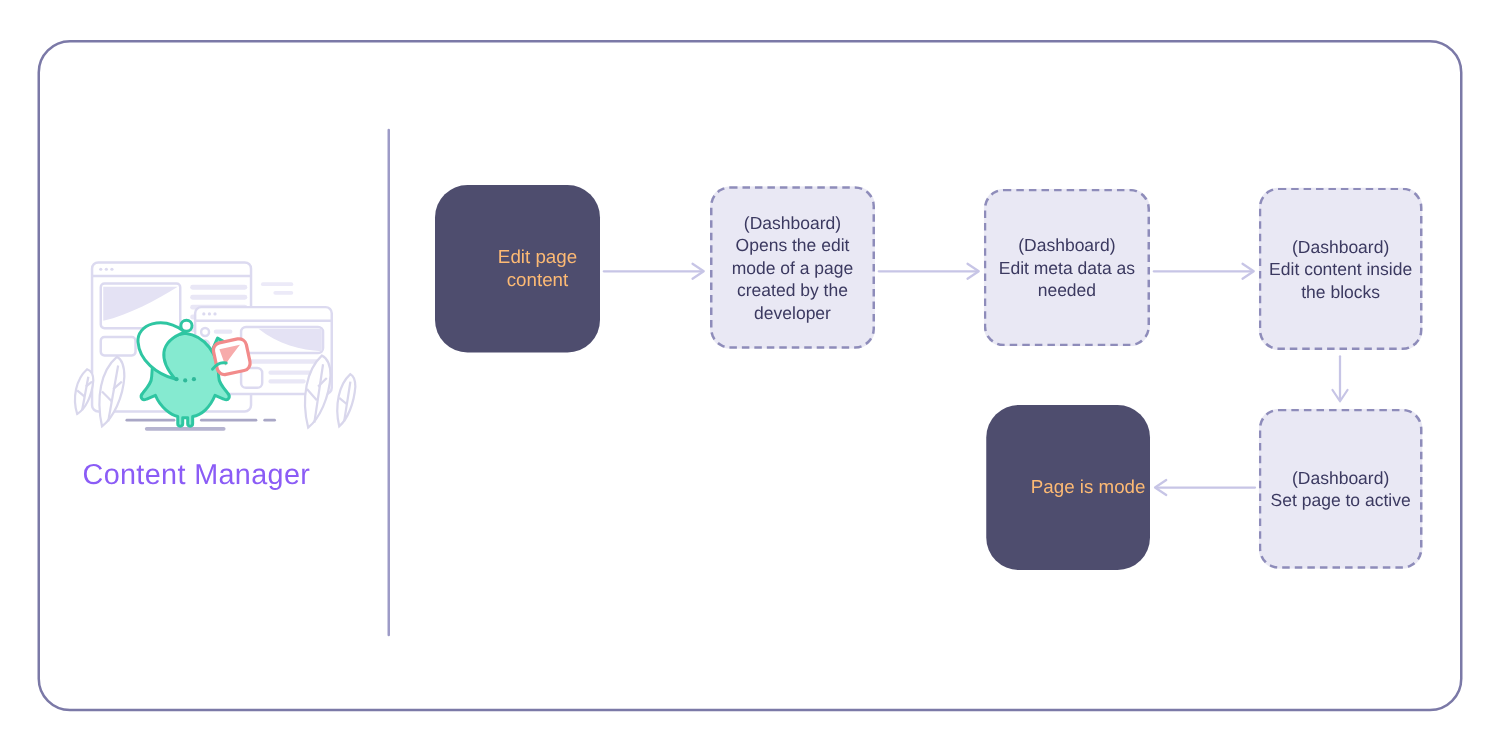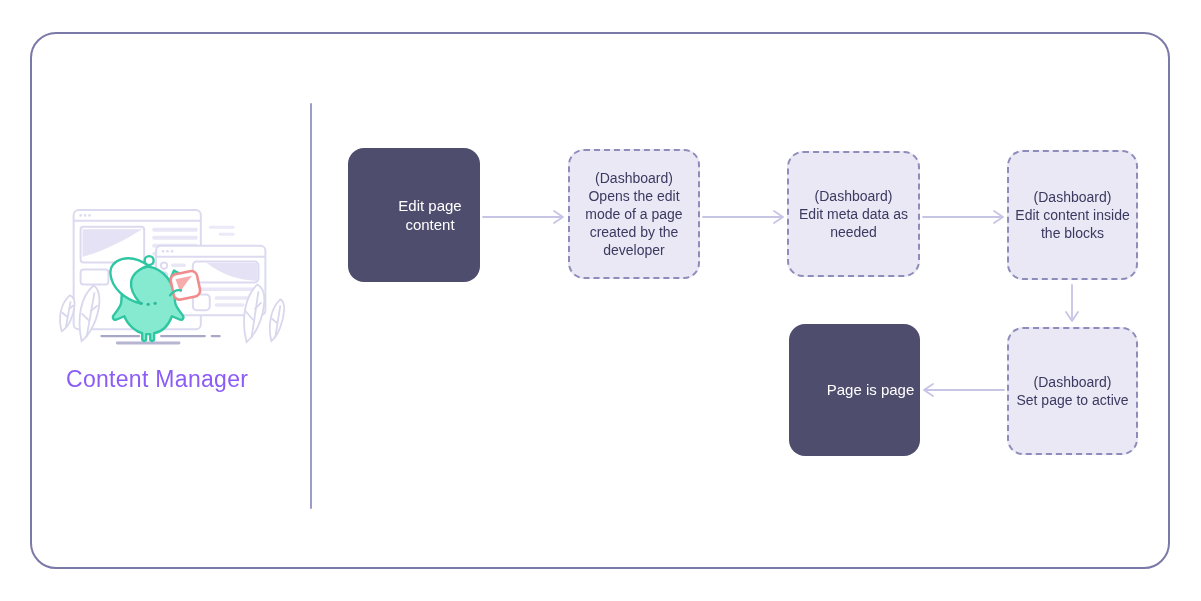--- a/index.html
+++ b/index.html
@@ -22,21 +22,21 @@
   .panel-title{
     position:absolute;left:66px;top:366px;width:240px;
     font-size:23px;font-weight:500;color:#8b5cf6;letter-spacing:0.3px;
   }
   .node{
     position:absolute;display:flex;align-items:center;justify-content:center;
     box-sizing:border-box;text-align:center;
   }
   .node-label{white-space:pre-line;line-height:1.3;}
   .node.solid{
-    background:#4e4d6e;border-radius:16px;color:#ffffff;font-size:15px;padding-left:32px;
+    background:#4e4d6e;border-radius:26px;color:#fdba74;font-size:15px;padding-left:32px;
   }
   .node.dashed{
     background:#e9e8f4;border:2px dashed #8e8cba;border-radius:16px;
     color:#3b3960;font-size:14px;padding:0;
   }
   .arrow-layer{
     position:absolute;left:0;top:0;width:1201px;height:601px;
     pointer-events:none;
   }
 </style>
@@ -168,21 +168,21 @@
   <span class="node-label">(Dashboard)
 Edit meta data as needed</span>
 </div>
 
 <div class="node dashed" style="left:1007px;top:150px;width:131px;height:130px;">
   <span class="node-label">(Dashboard)
 Edit content inside the blocks</span>
 </div>
 
 <div class="node solid" style="left:789px;top:324px;width:131px;height:132px;">
-  <span class="node-label">Page is page</span>
+  <span class="node-label">Page is mode</span>
 </div>
 
 <div class="node dashed" style="left:1007px;top:327px;width:131px;height:128px;">
   <span class="node-label">(Dashboard)
 Set page to active</span>
 </div>
 
 <svg class="arrow-layer" viewBox="0 0 1201 601">
   <g stroke="#c7c5e6" stroke-width="1.8" fill="none" stroke-linecap="round" stroke-linejoin="round">
     <g>

